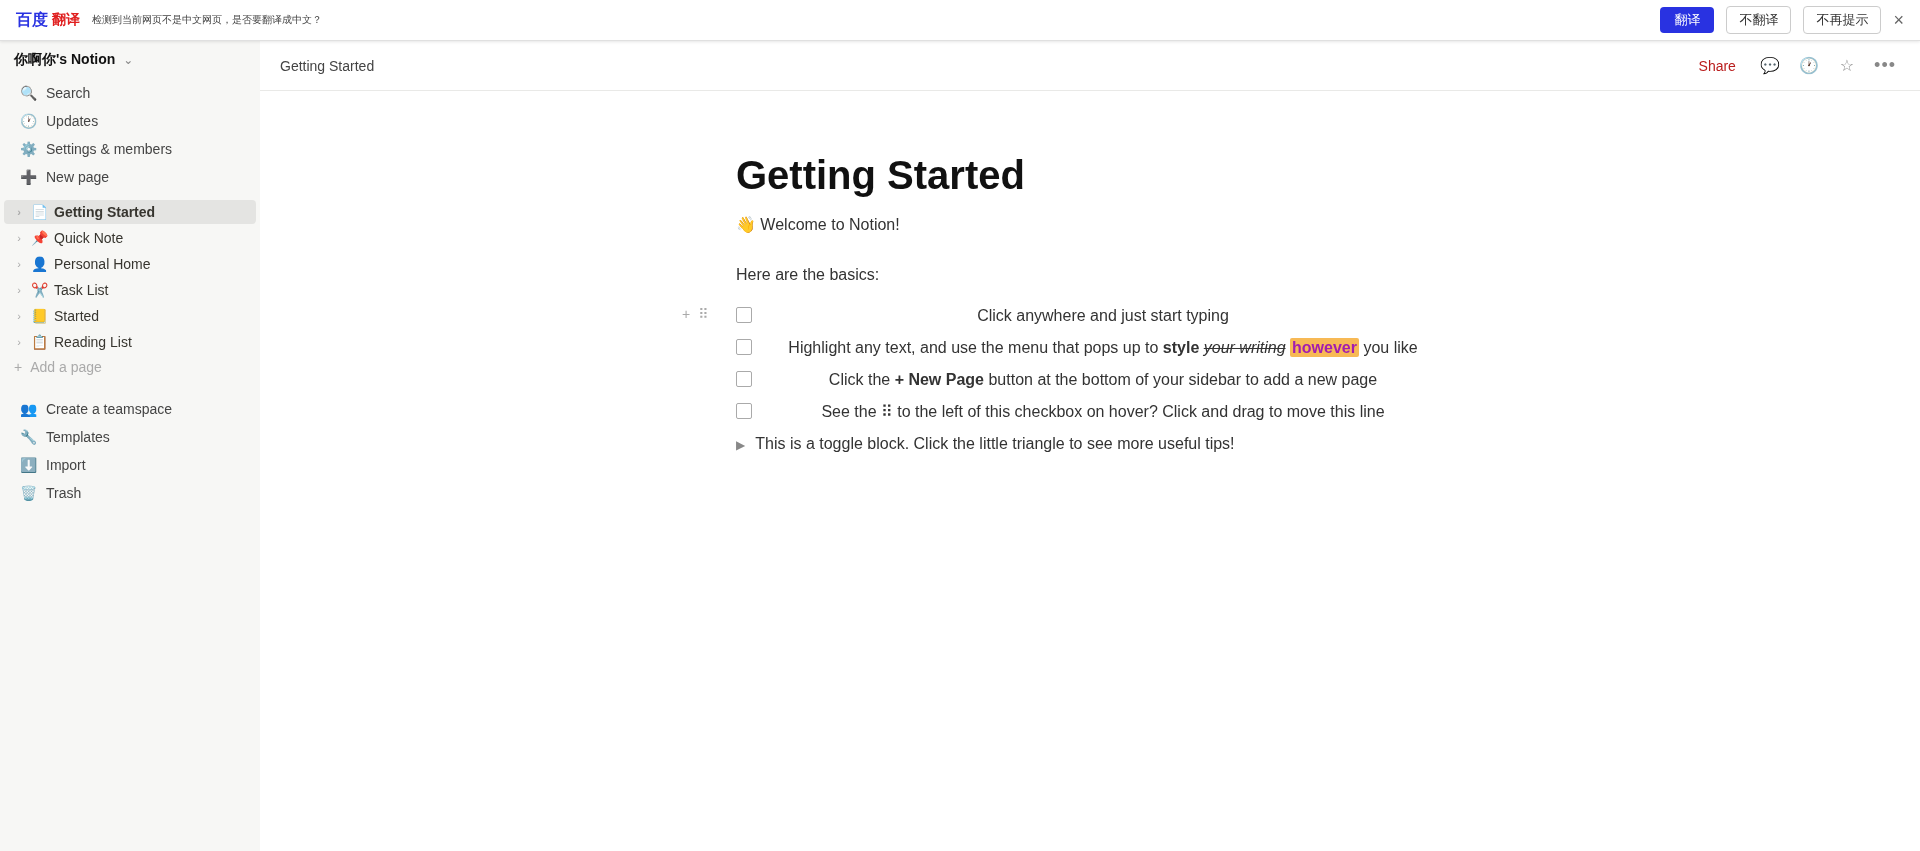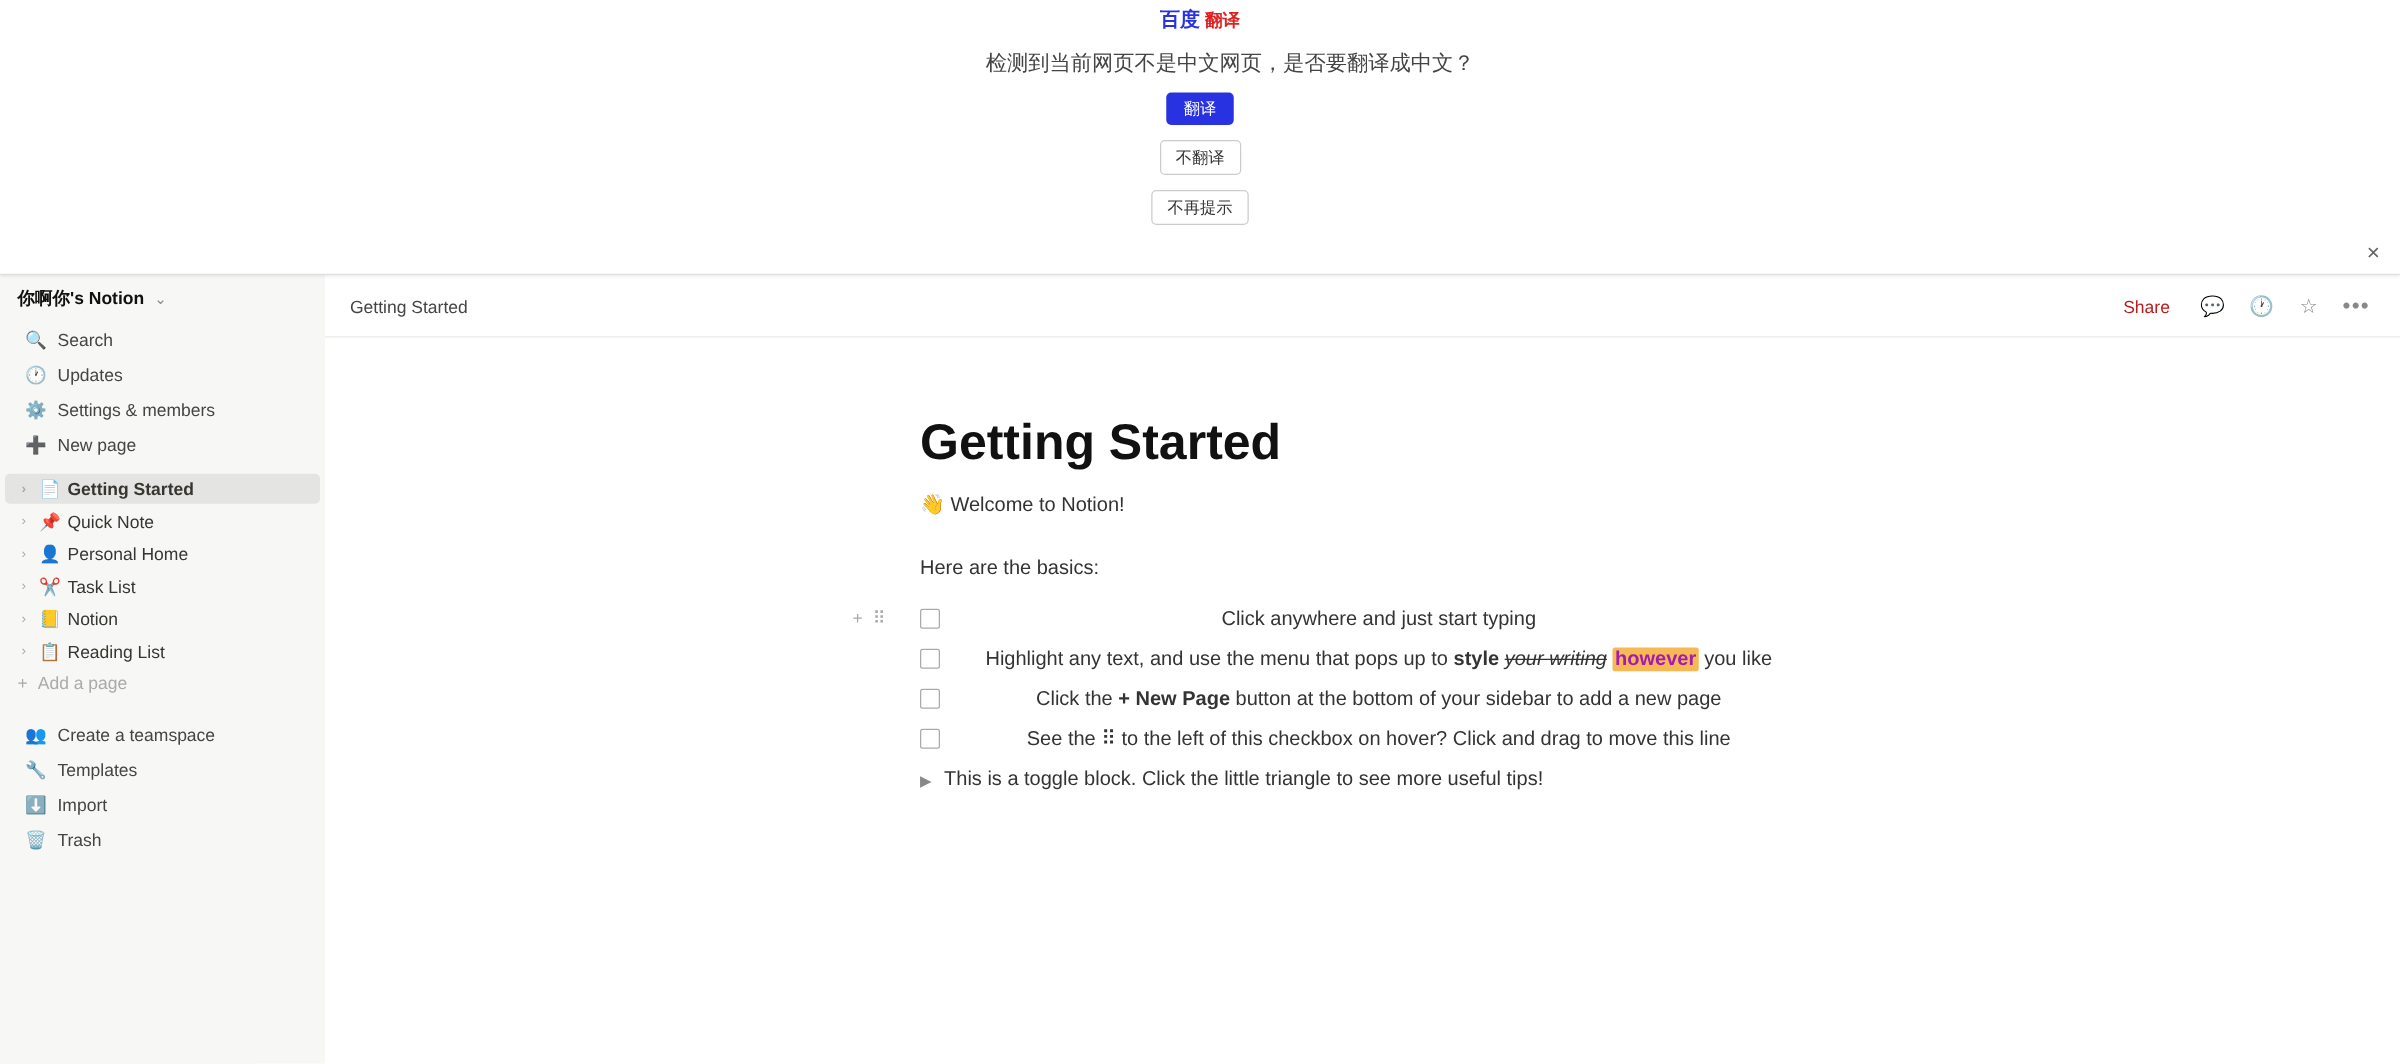--- a/index.html
+++ b/index.html
@@ -11,32 +11,31 @@
       border-bottom: 1px solid #e0e0e0;
       display: flex;
       align-items: center;
       padding: 6px 16px;
       gap: 12px;
       font-size: 13px;
       color: #333;
       min-height: 40px;
       z-index: 100;
       box-shadow: 0 1px 3px rgba(0,0,0,0.1);
-      flex-direction: column;
     }
     .translation-bar .baidu-logo {
       display: flex;
       align-items: center;
       gap: 4px;
       font-weight: bold;
       font-size: 16px;
       color: #2932e1;
     }
     .baidu-logo-text { color: #e02020; font-size: 14px; }
-    .translation-bar .message { flex: 1; font-size: 17px; color: #444; margin-left: 48px; }
+    .translation-bar .message { flex: 1; font-size: 10px; color: #444; }
     .translation-bar .btn-translate {
       background: #2932e1;
       color: #fff;
       border: none;
       border-radius: 4px;
       padding: 4px 14px;
       font-size: 13px;
       cursor: pointer;
     }
     .translation-bar .btn-no-translate, .translation-bar .btn-no-remind {
@@ -333,21 +332,21 @@
       <span class="page-label">Personal Home</span>
     </div>
     <div class="sidebar-page-item">
       <span class="chevron">›</span>
       <span class="page-icon">✂️</span>
       <span class="page-label">Task List</span>
     </div>
     <div class="sidebar-page-item">
       <span class="chevron">›</span>
       <span class="page-icon">📒</span>
-      <span class="page-label">Notion</span>
+      <span class="page-label">Started</span>
     </div>
     <div class="sidebar-page-item">
       <span class="chevron">›</span>
       <span class="page-icon">📋</span>
       <span class="page-label">Reading List</span>
     </div>
 
     <div class="sidebar-add-page">
       <span style="color:#aaa;">+</span>
       <span>Add a page</span>

